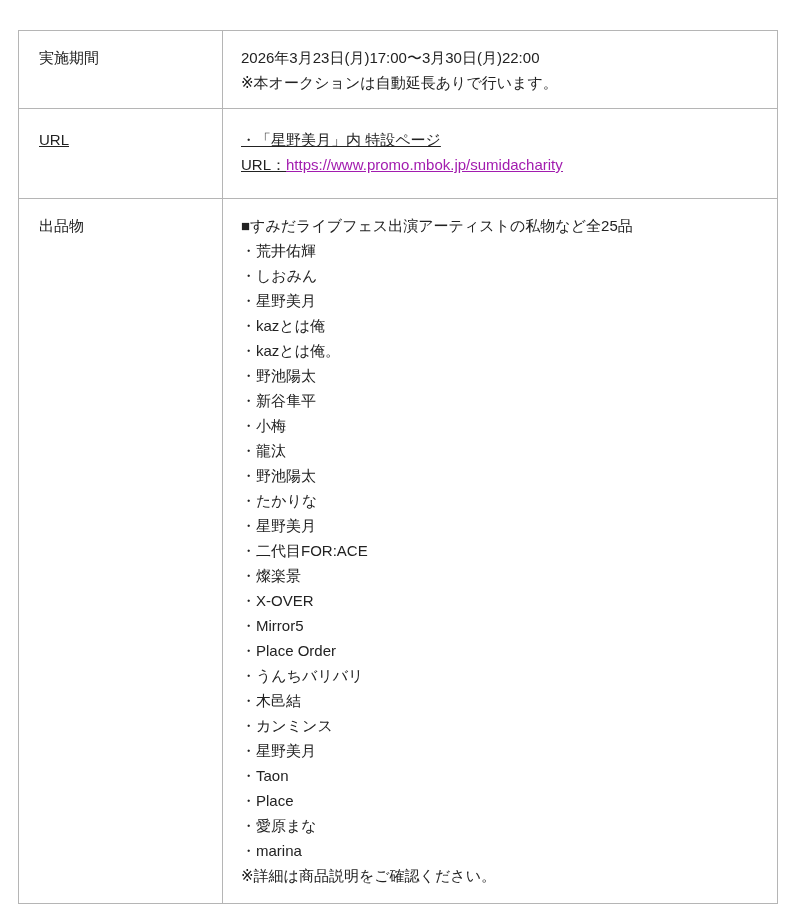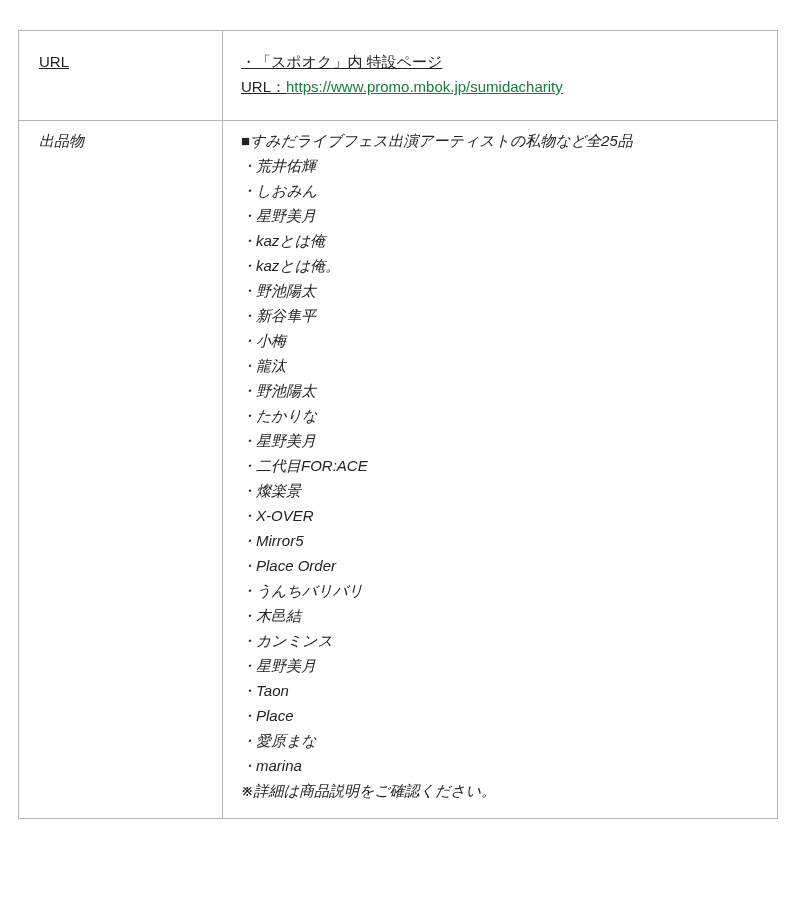--- a/index.html
+++ b/index.html
@@ -39,43 +39,48 @@
     padding: 14px 18px 13px 18px;
   }
   tr.row-url td.label-cell,
   tr.row-url td.value-cell {
     padding-top: 18px;
     padding-bottom: 21px;
     text-decoration: underline;
   }
   tr.row-items td.label-cell,
   tr.row-items td.value-cell {
-    padding-top: 7px;
     padding-bottom: 15px;
-    font-style: italic;
   }
   .line {
     white-space: pre-wrap;
   }
   a.link {
-    color: #15803d;
+    color: #a21caf;
     text-decoration: underline;
     cursor: pointer;
   }
 </style>
 </head>
 <body>
 
 <div class="page">
   <table class="info-table">
     <tbody>
+      <tr class="row-period">
+        <td class="label-cell">実施期間</td>
+        <td class="value-cell">
+          <div class="line">2026年3月23日(月)17:00〜3月30日(月)22:00</div>
+          <div class="line">※本オークションは自動延長ありで行います。</div>
+        </td>
+      </tr>
       <tr class="row-url">
         <td class="label-cell">URL</td>
         <td class="value-cell">
-          <div class="line">・「スポオク」内 特設ページ</div>
+          <div class="line">・「星野美月」内 特設ページ</div>
           <div class="line"><span>URL：</span><a class="link" href="#">https://www.promo.mbok.jp/sumidacharity</a></div>
         </td>
       </tr>
       <tr class="row-items">
         <td class="label-cell">出品物</td>
         <td class="value-cell">
           <div class="line">■すみだライブフェス出演アーティストの私物など全25品</div>
           <div>
               <div class="line">・荒井佑輝</div>
               <div class="line">・しおみん</div>

